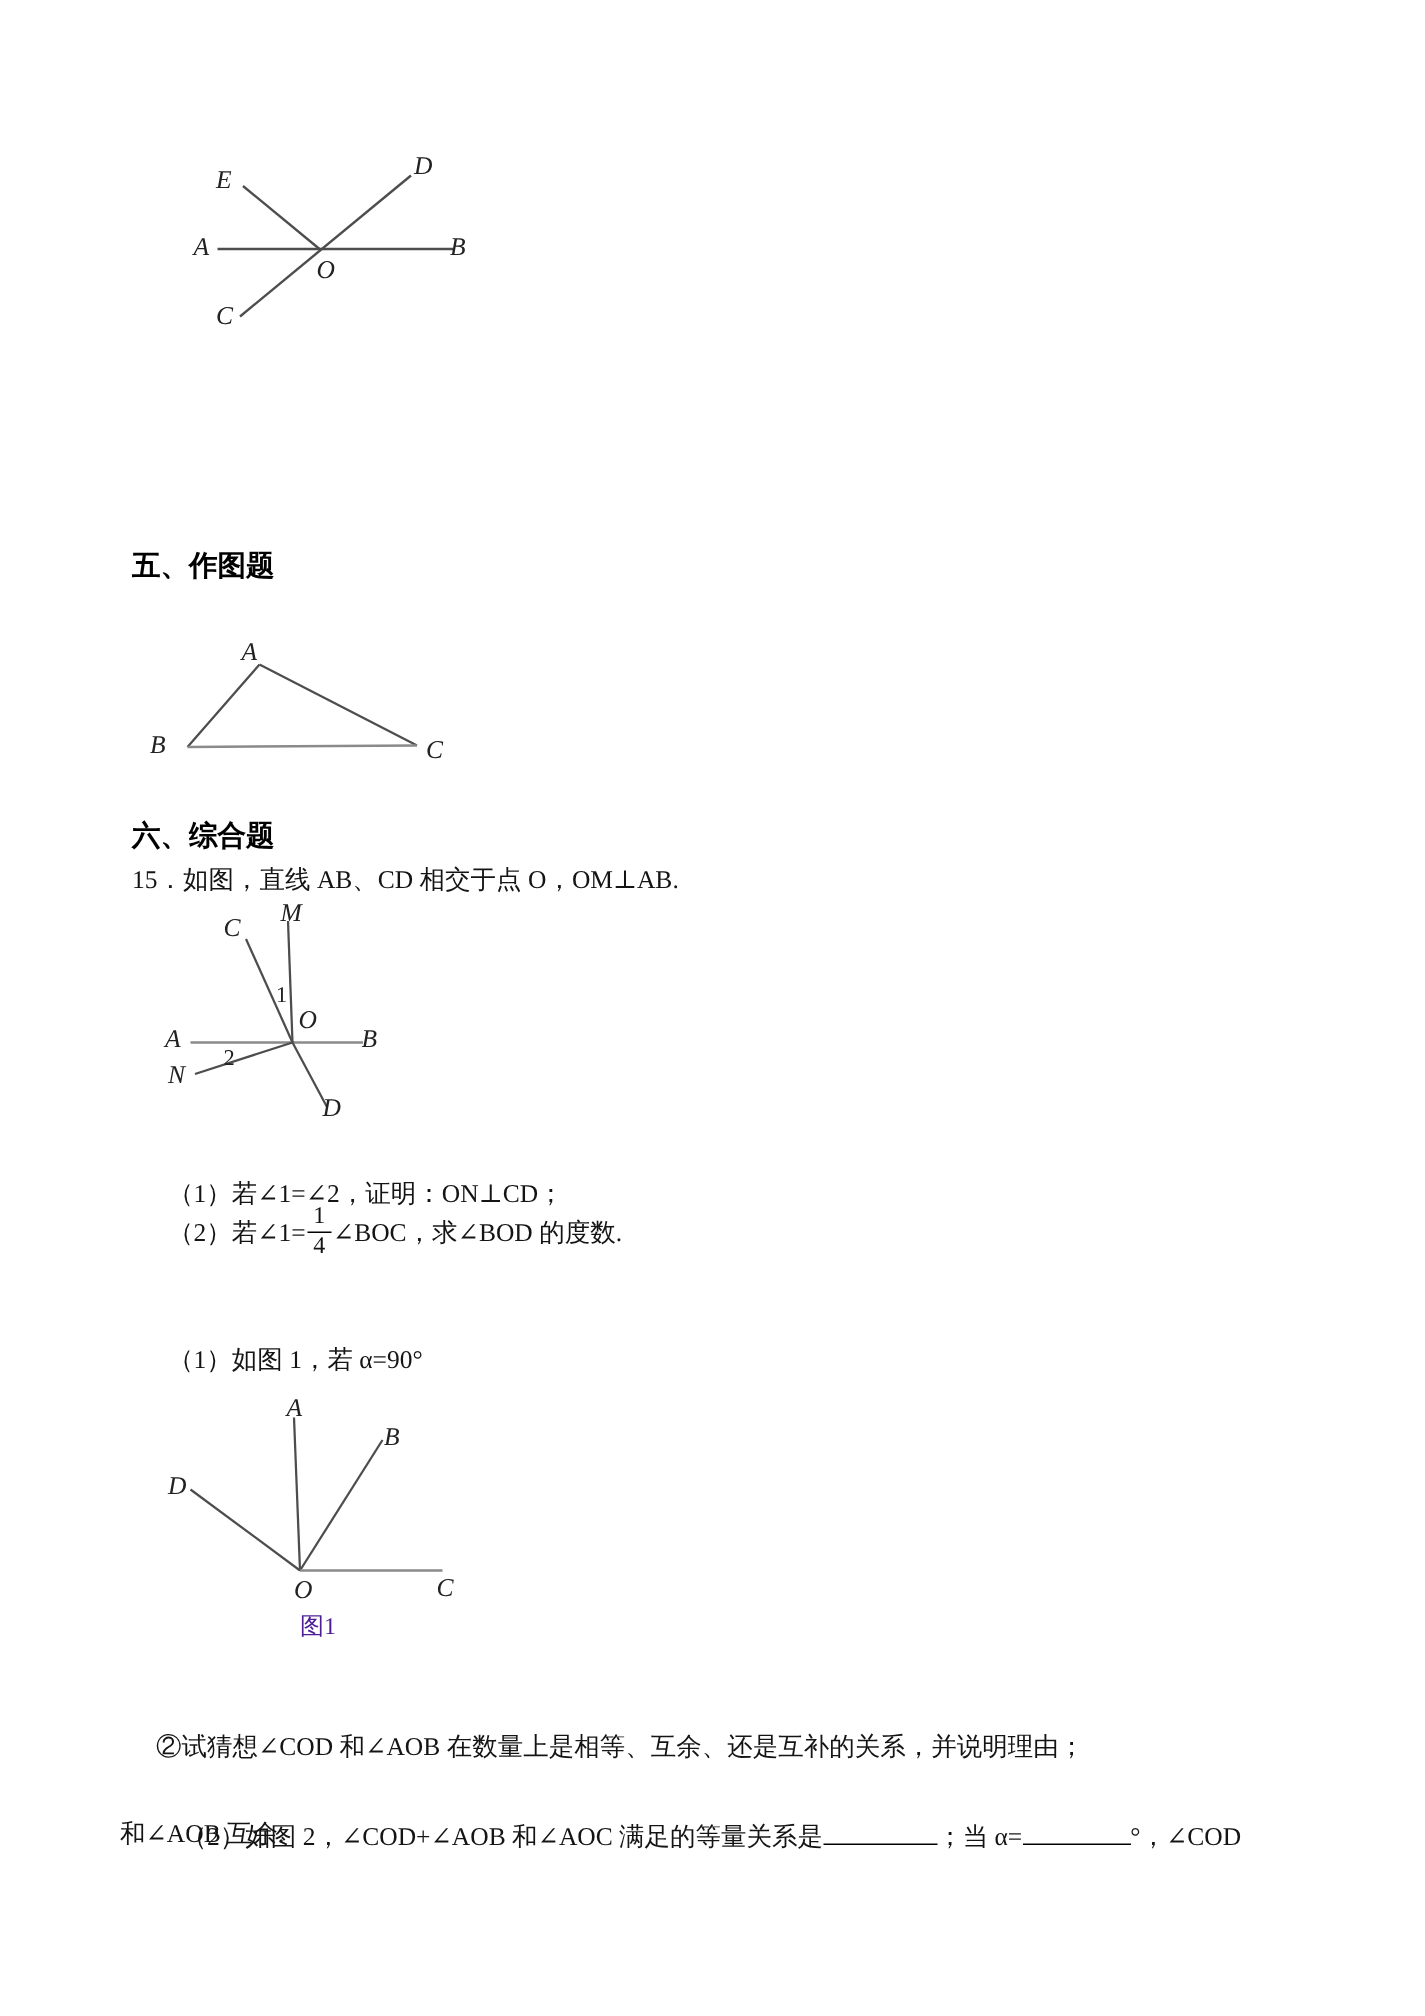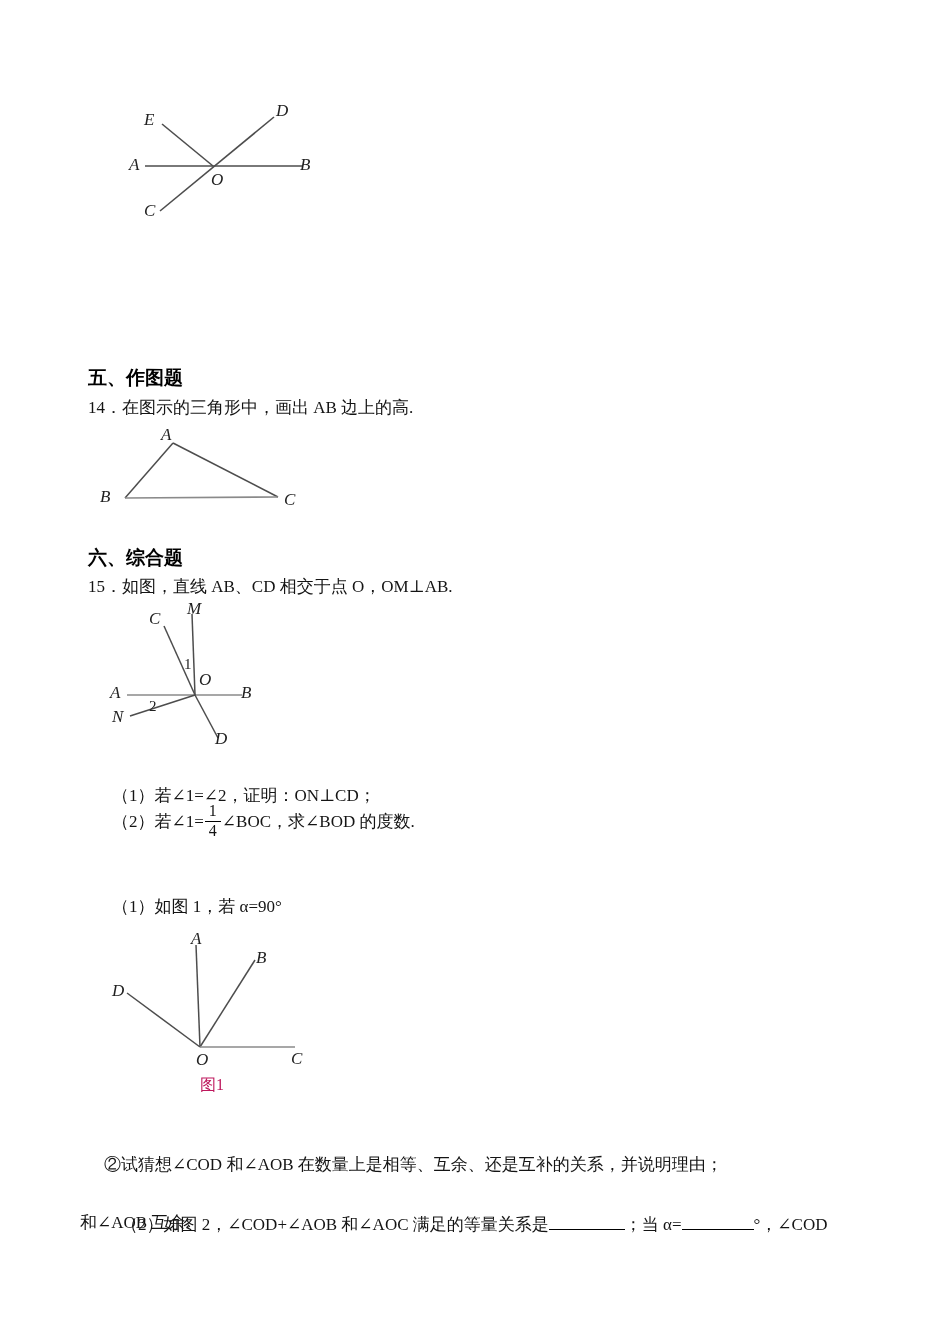--- a/index.html
+++ b/index.html
@@ -17,21 +17,21 @@
   }
   .fig{position:absolute;}
   .fig svg{position:absolute;left:0;top:0;display:block;}
   .flabel{
     position:absolute;font-style:italic;font-size:17px;line-height:18px;
     font-family:"Liberation Serif","DejaVu Serif",serif;color:#222;white-space:pre;
   }
   .fnum{font-style:normal;font-size:15px;}
   .fcap{
     position:absolute;font-style:normal;font-size:16px;line-height:18px;
-    color:#be185d;white-space:pre;
+    color:#4c1d95;white-space:pre;
   }
   .blank{display:inline-block;border-bottom:1.3px solid #000;height:1.05em;vertical-align:baseline;}
   .b120{width:120px;}
   .b76{width:76px;}
   .b72{width:72px;}
   .fracline{display:flex;align-items:center;height:46px;}
   .frac{display:inline-flex;flex-direction:column;align-items:center;line-height:1.05;font-size:16px;margin:0 1px;}
   .frac .num{border-bottom:1.2px solid #000;padding:0 4px 1px;}
   .frac .den{padding-top:1px;}
 </style>
@@ -49,21 +49,20 @@
     <span class="flabel" style="left:34px;top:16px;">E</span>
     <span class="flabel" style="left:166px;top:7px;">D</span>
     <span class="flabel" style="left:19px;top:61px;">A</span>
     <span class="flabel" style="left:190px;top:61px;">B</span>
     <span class="flabel" style="left:101px;top:76px;">O</span>
     <span class="flabel" style="left:34px;top:107px;">C</span>
   </div>
 
 
   <div class="sec-title" style="left:88px;top:366px;font-family:Liberation Serif, serif;">五、作图题</div>
-  <div class="line" style="left:88px;top:395px;">14．在图示的三角形中，画出 AB 边上的高.</div>
 
   <div class="fig" style="left:95px;top:425px;width:215px;height:90px;">
     <svg width="215" height="90" viewBox="0 0 215 90">
       <line x1="78" y1="18" x2="30" y2="73" stroke="#4d4d4d" stroke-width="1.5"></line>
       <line x1="78" y1="18" x2="183" y2="72" stroke="#4d4d4d" stroke-width="1.5"></line>
       <line x1="30" y1="73" x2="183" y2="72" stroke="#8a8a8a" stroke-width="1.6"></line>
     </svg>
     <span class="flabel" style="left:66px;top:1px;">A</span>
     <span class="flabel" style="left:5px;top:63px;">B</span>
     <span class="flabel" style="left:189px;top:66px;">C</span>

